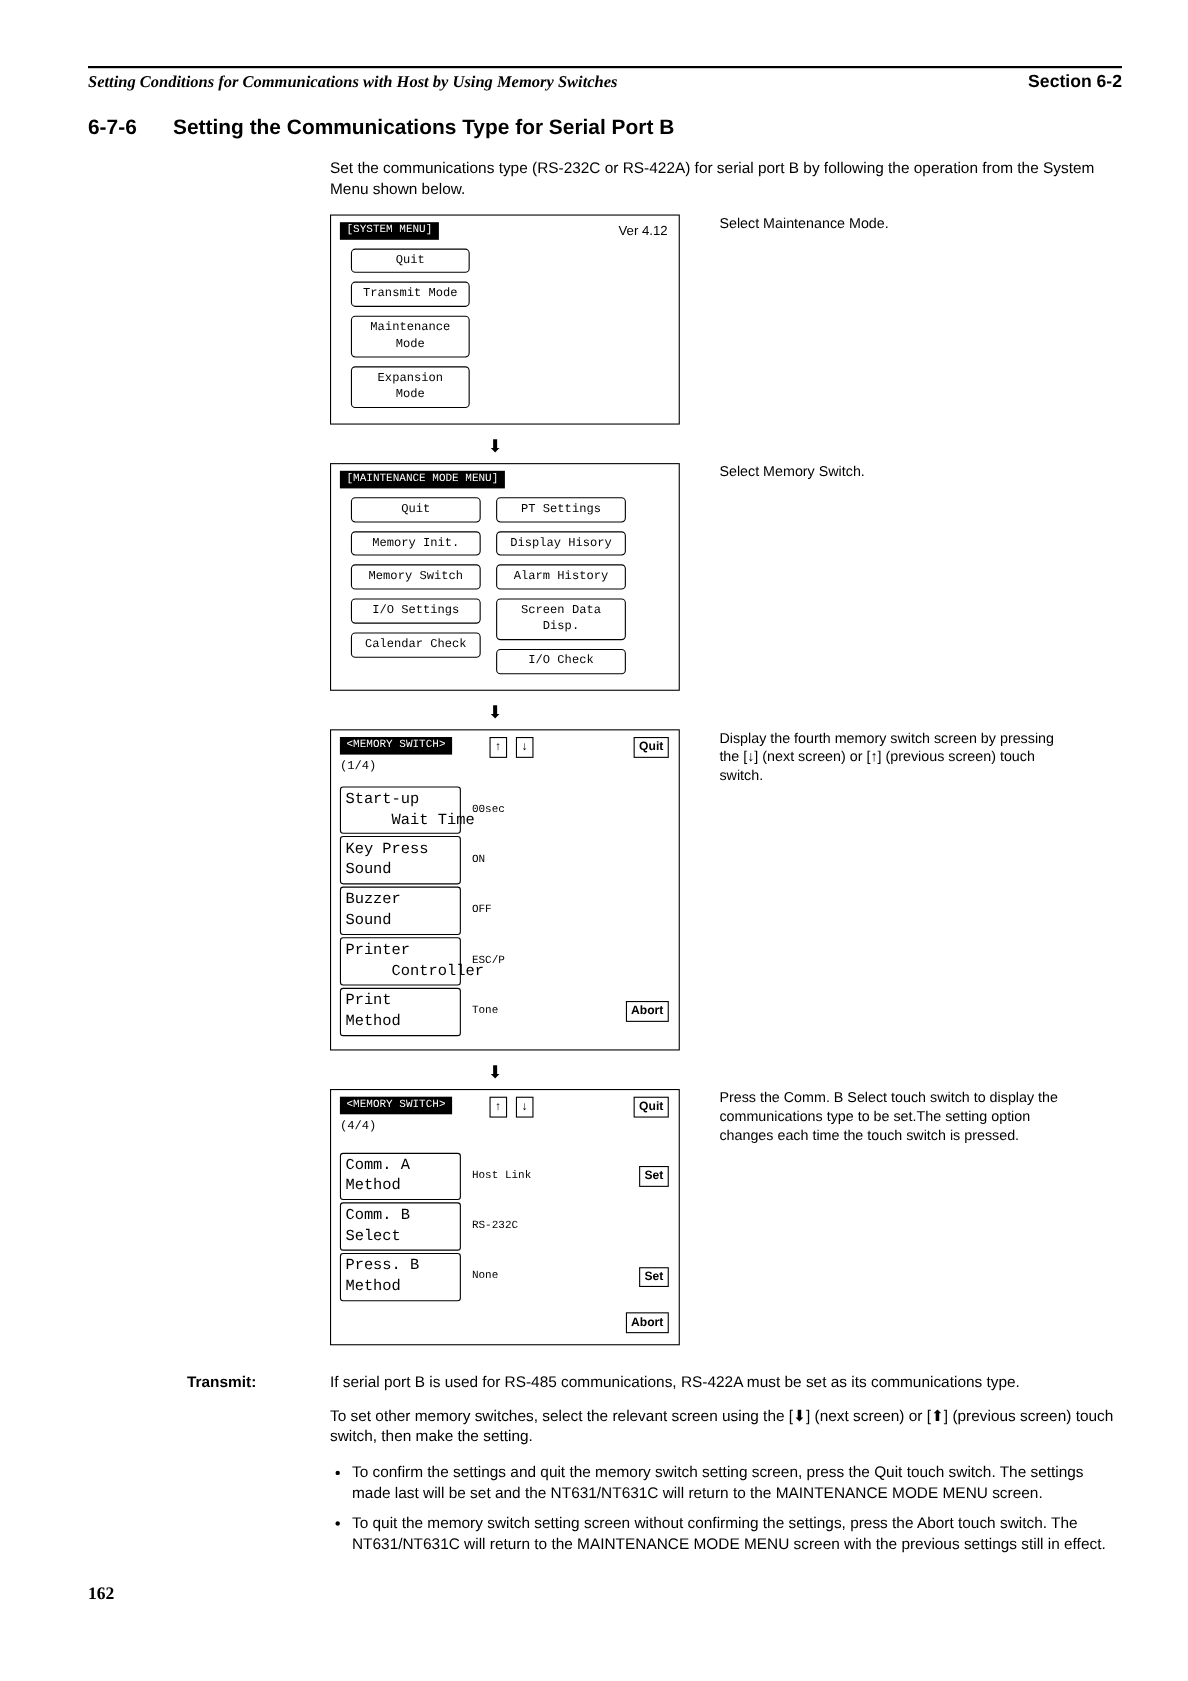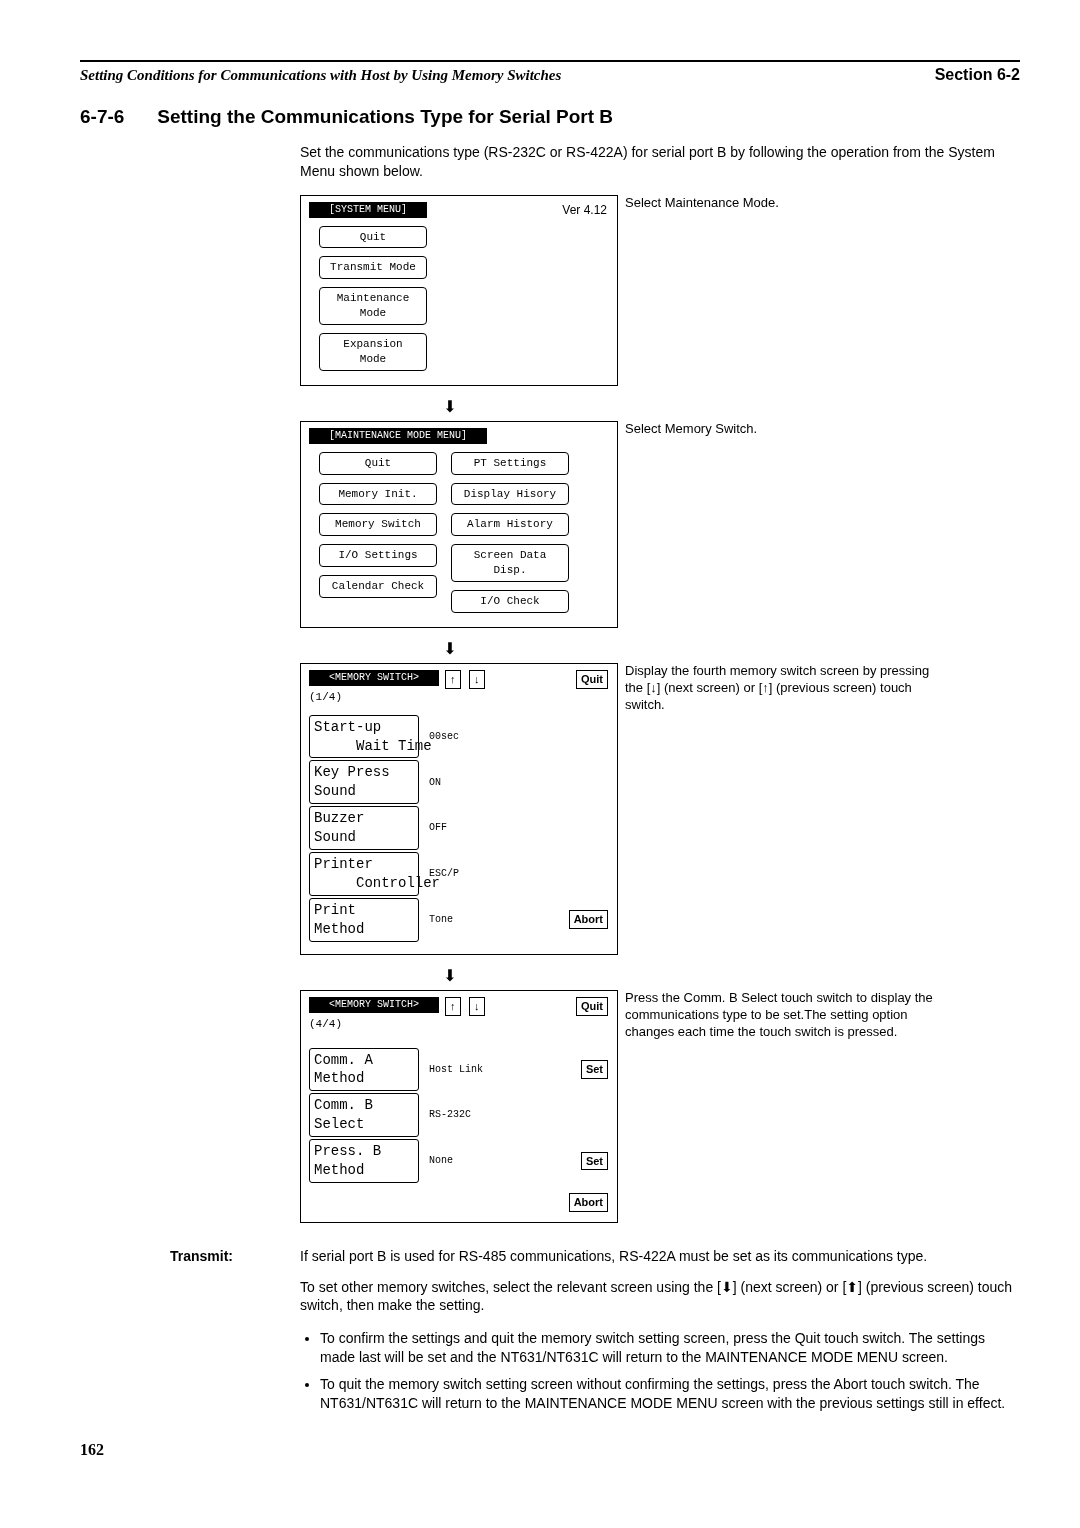--- a/index.html
+++ b/index.html
@@ -62,21 +62,21 @@
     background: #fff;
     padding: 6px 8px 10px 8px;
     font-family: "Courier New", monospace;
     font-size: 11px;
     position: relative;
   }
   .screen .titlebar {
     display: inline-block;
     background: #000;
     color: #fff;
-    padding: 1px 20px;
+    padding: 1px 6px;
     font-size: 10px;
     margin-bottom: 4px;
   }
   .screen .ver {
     position: absolute;
     top: 6px;
     right: 10px;
     font-family: Arial, sans-serif;
     font-size: 12px;
   }
@@ -121,21 +121,21 @@
   }
   .row-pair .val {
     margin-left: 10px;
     font-size: 10px;
   }
   .right-side-btn {
     position: absolute;
     right: 8px;
   }
   .caption {
-    margin-left: 7px;
+    margin-left: 36px;
     width: 320px;
     font-family: Arial, sans-serif;
     font-size: 13px;
     line-height: 1.3;
   }
   .down-arrow {
     text-align: center;
     width: 300px;
     font-size: 16px;
     margin: 4px 0 4px 0;

